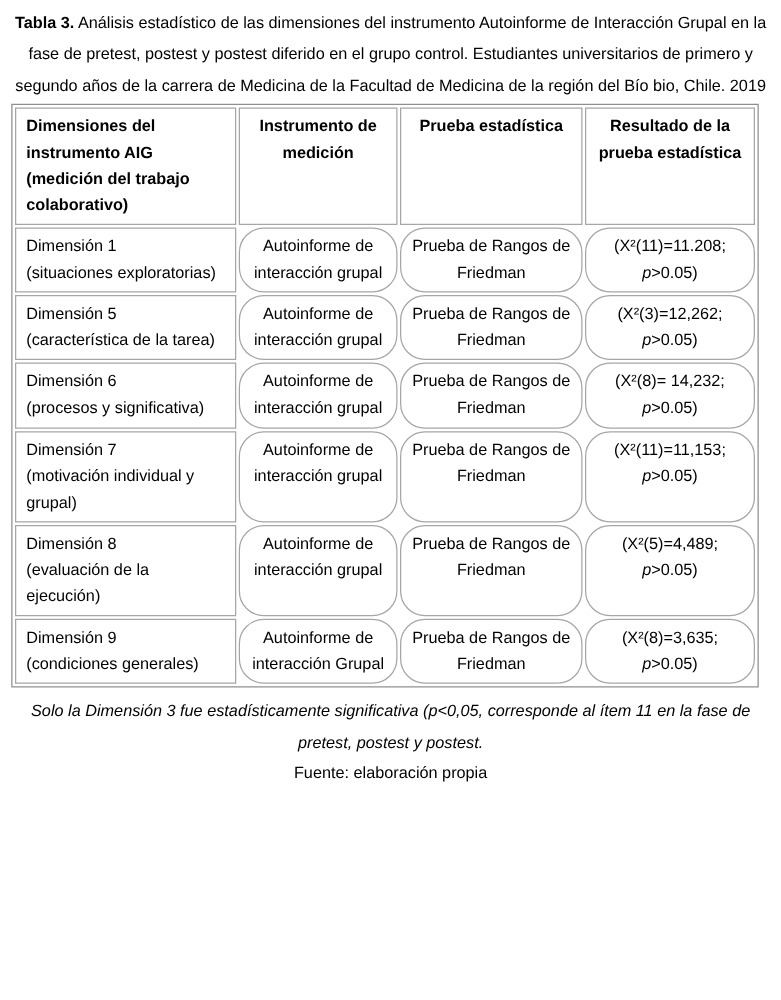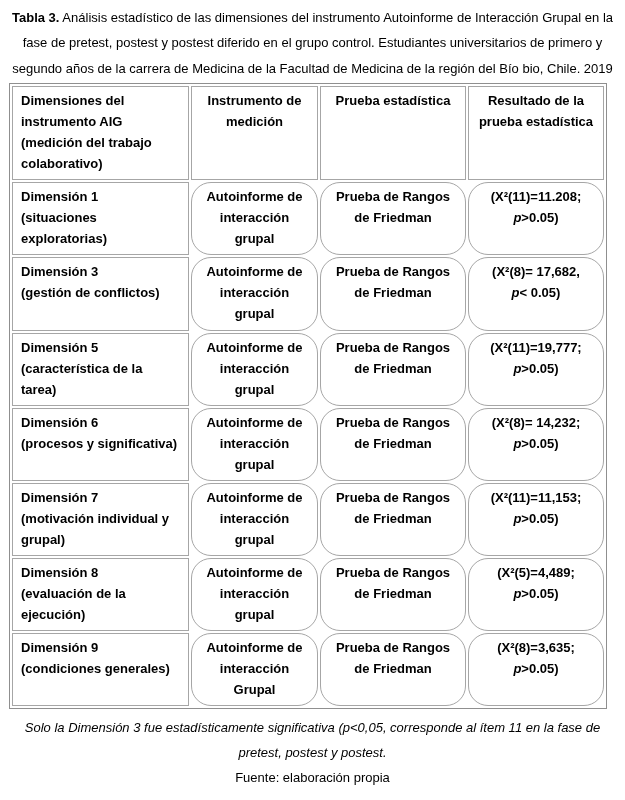--- a/index.html
+++ b/index.html
@@ -28,21 +28,20 @@
     border-spacing: 2px;
     border: 1px solid #8f8f8f;
     background: #ffffff;
   }
   th, td {
     border: 1px solid #a6a6a6;
     vertical-align: top;
     padding: 3px 8px 5px 8px;
     line-height: 1.62;
     overflow: hidden;
-    font-weight: bold;
   }
   th { font-weight: bold; text-align: center; }
   th.left { text-align: left; }
   td.c { text-align: center; border-radius: 20px; }
   td.dim { text-align: left; }
   .note {
     margin: 7px 10px 0 10px;
     text-align: center;
     font-style: italic;
     line-height: 1.9;
@@ -81,39 +80,27 @@
       </td>
       <td class="c">Autoinforme de interacción grupal</td>
       <td class="c">Prueba de Rangos de Friedman</td>
       <td class="c">
         <div>(X²(11)=11.208;</div>
         <div><i>p</i><span>&gt;0.05)</span></div>
       </td>
     </tr>
     <tr>
       <td class="dim">
-        <div>Dimensión 3</div>
-        <div>(gestión de conflictos)</div>
-      </td>
-      <td class="c">Autoinforme de interacción grupal</td>
-      <td class="c">Prueba de Rangos de Friedman</td>
-      <td class="c">
-        <div>(X²(8)= 17,682,</div>
-        <div><i>p</i><span>&lt; 0.05)</span></div>
-      </td>
-    </tr>
-    <tr>
-      <td class="dim">
         <div>Dimensión 5</div>
         <div>(característica de la tarea)</div>
       </td>
       <td class="c">Autoinforme de interacción grupal</td>
       <td class="c">Prueba de Rangos de Friedman</td>
       <td class="c">
-        <div>(X²(11)=19,777;</div>
+        <div>(X²(3)=12,262;</div>
         <div><i>p</i><span>&gt;0.05)</span></div>
       </td>
     </tr>
     <tr>
       <td class="dim">
         <div>Dimensión 6</div>
         <div>(procesos y significativa)</div>
       </td>
       <td class="c">Autoinforme de interacción grupal</td>
       <td class="c">Prueba de Rangos de Friedman</td>

